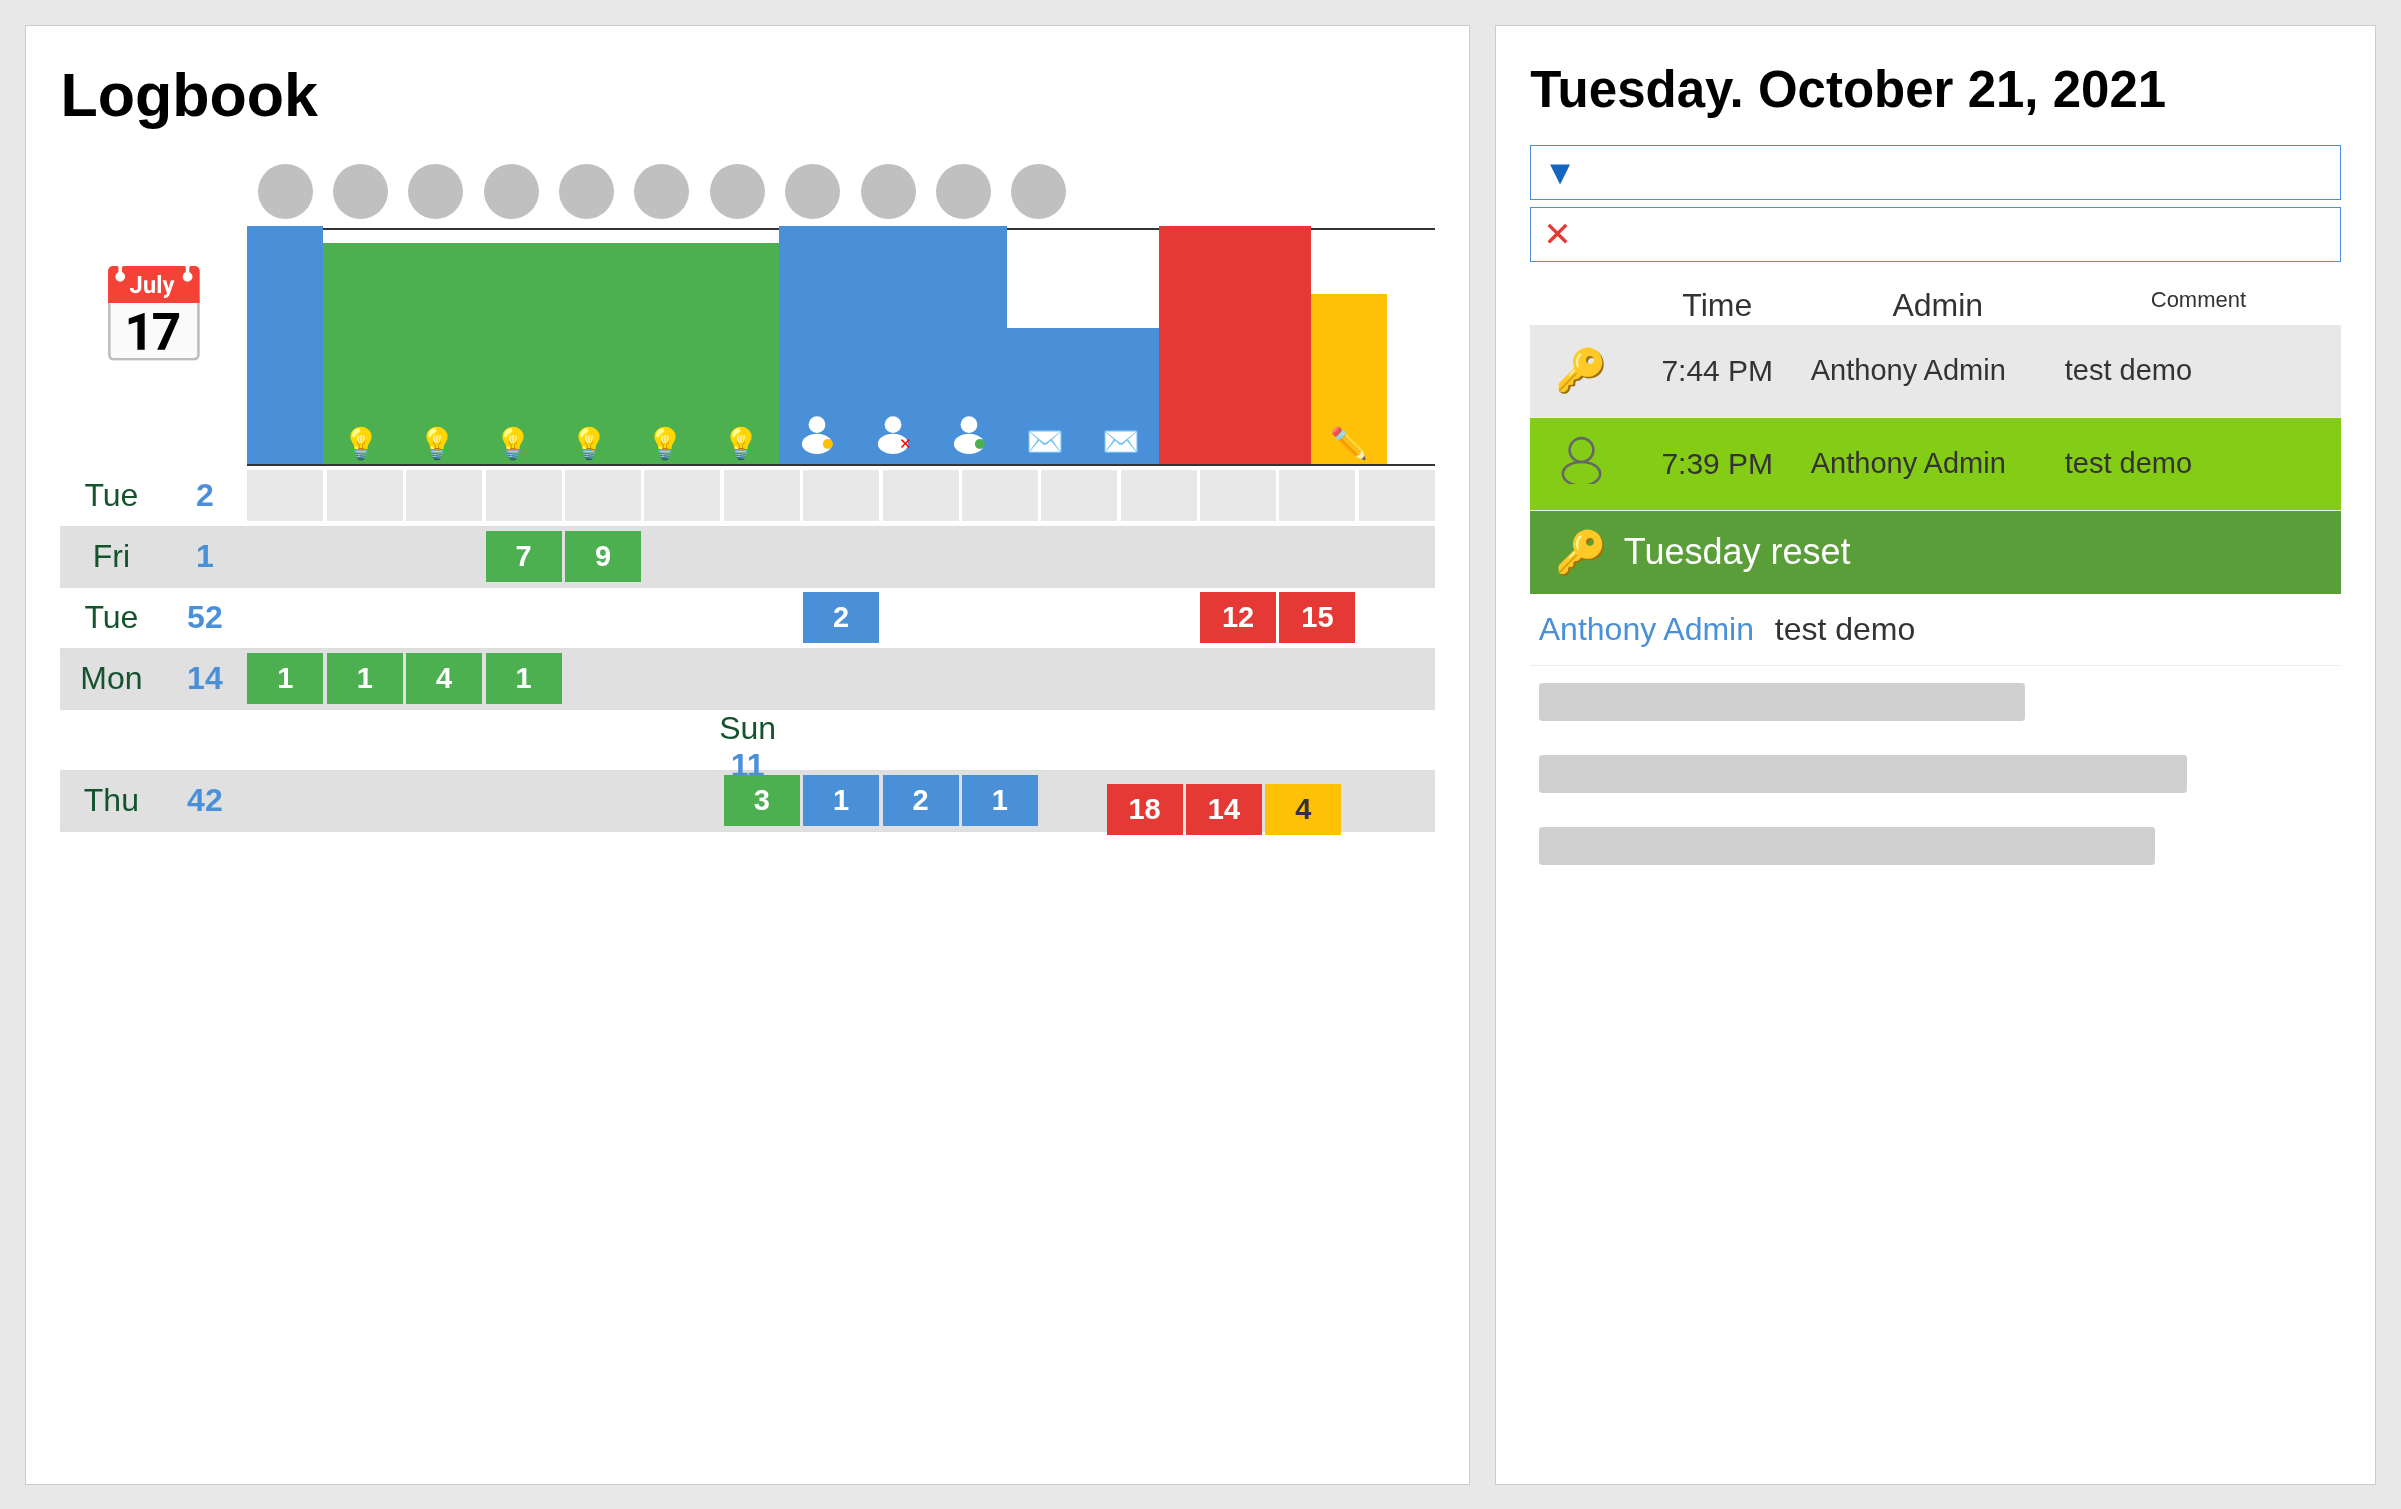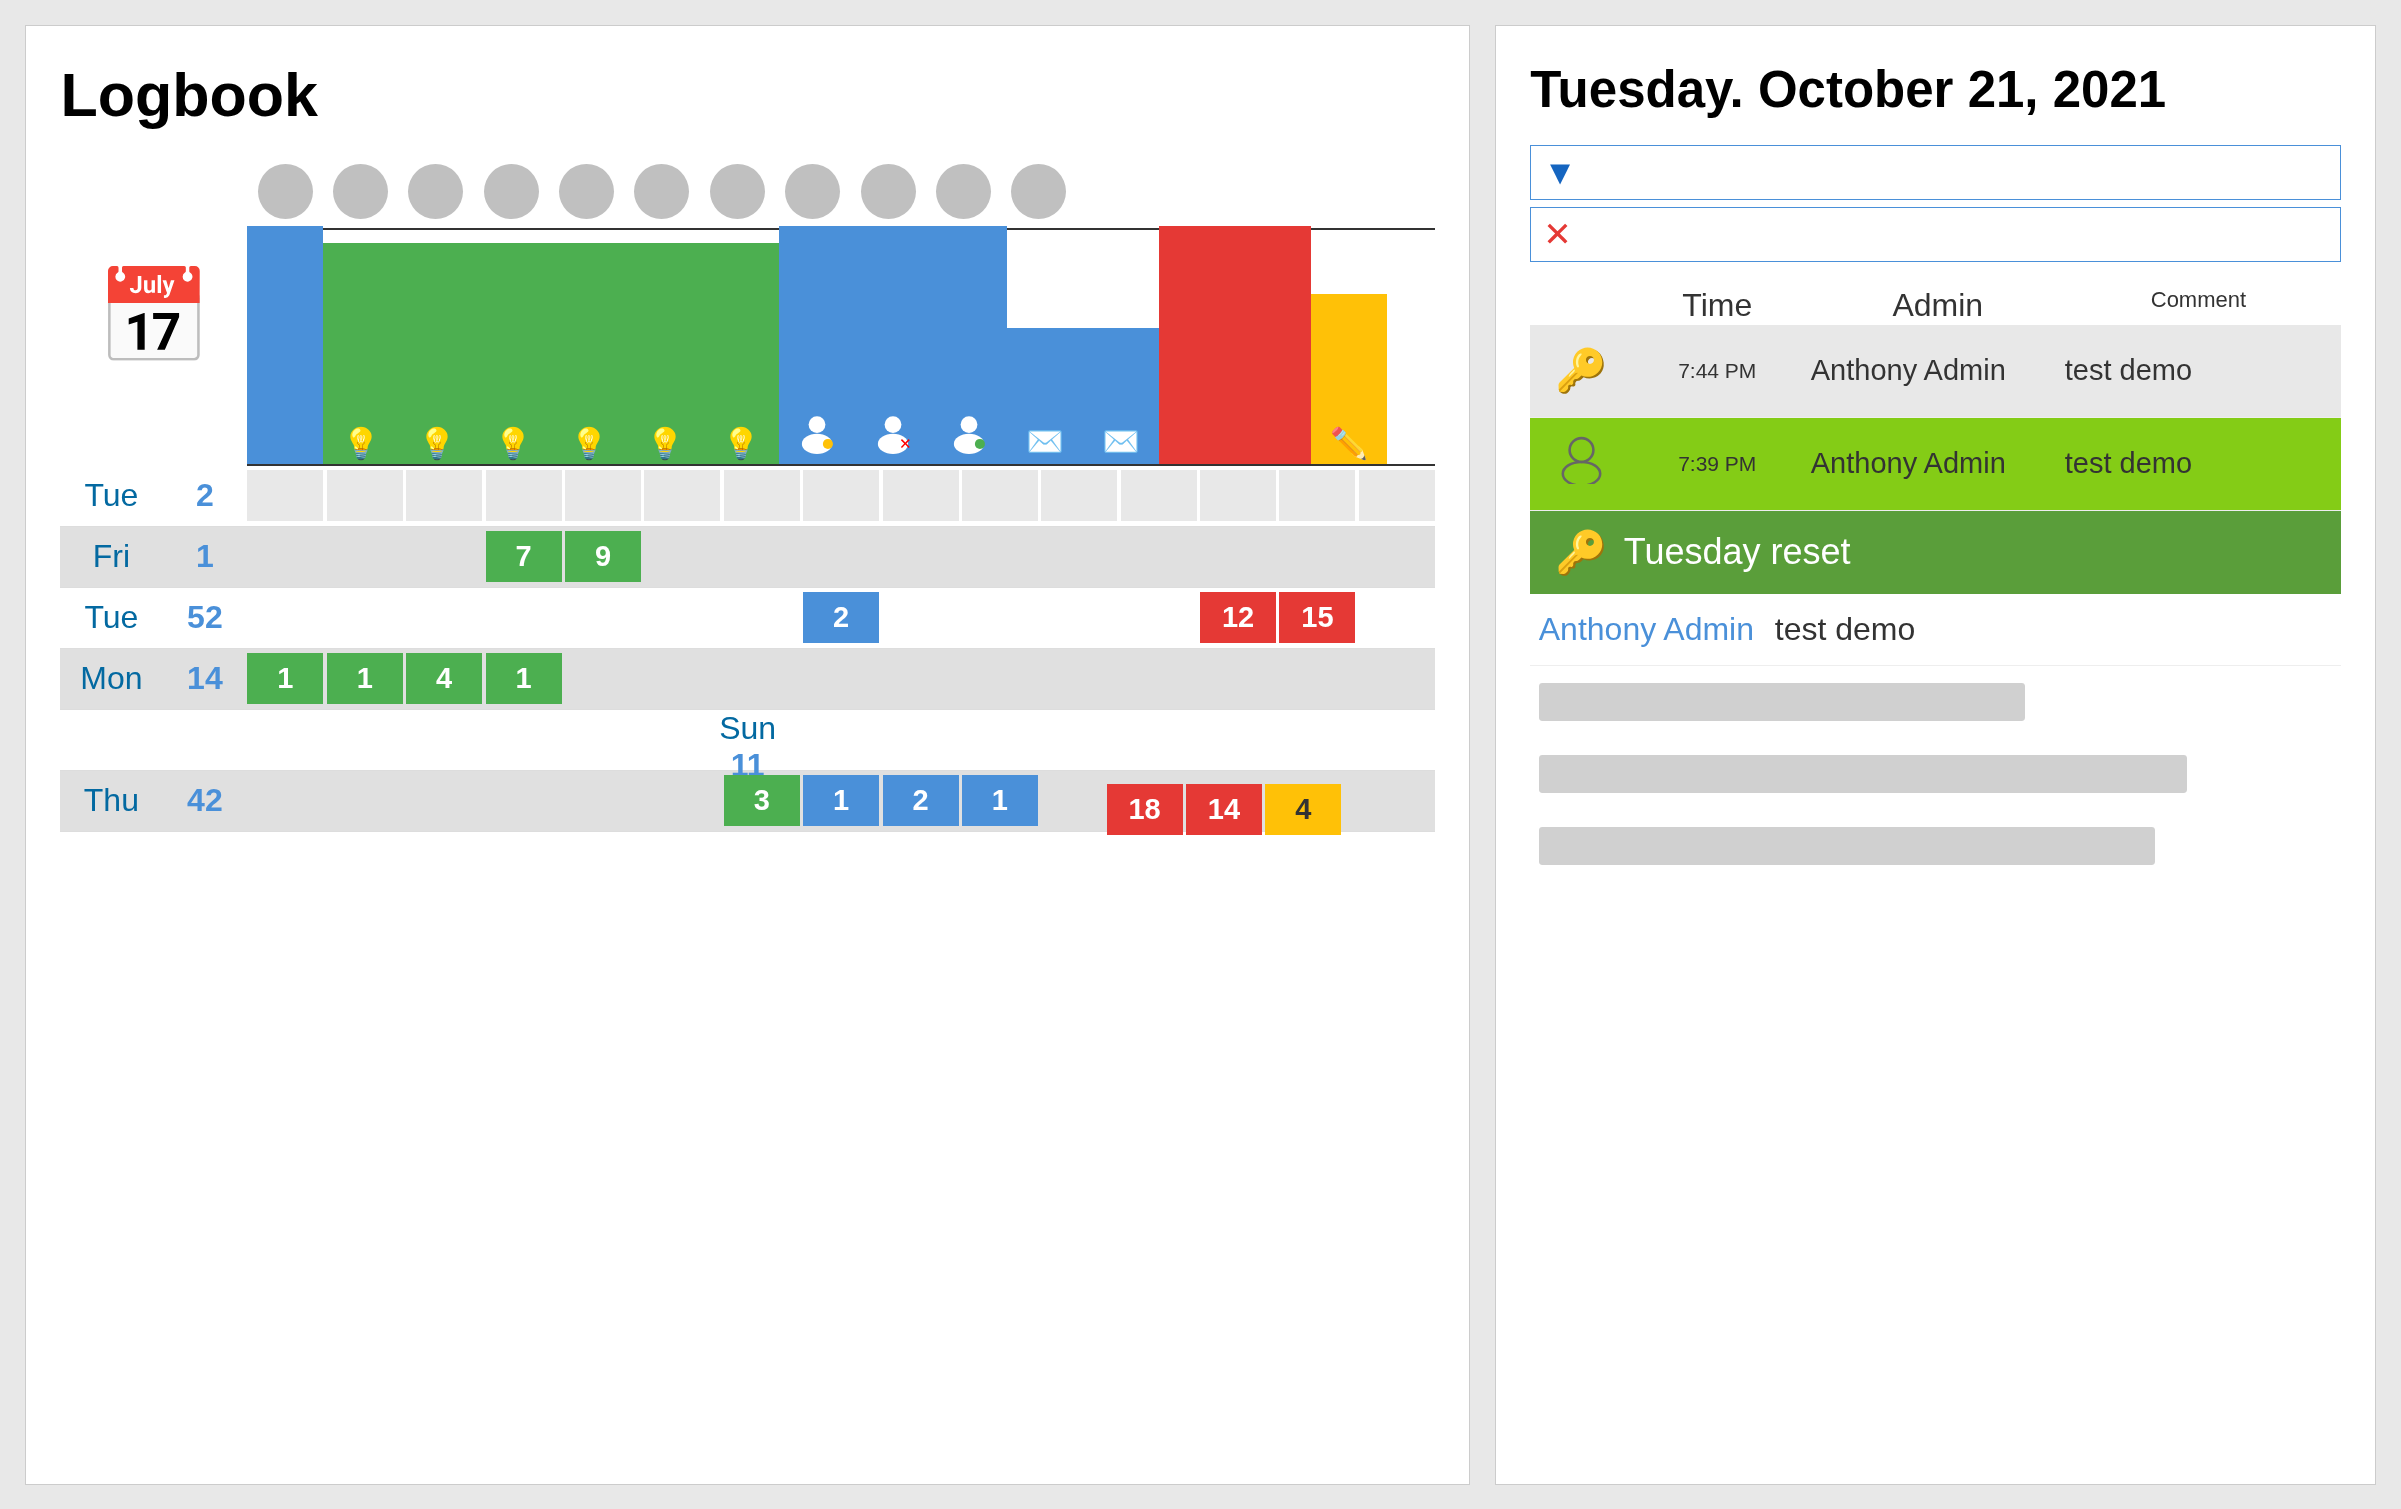--- a/index.html
+++ b/index.html
@@ -111,21 +111,21 @@
       background: #e0e0e0;
     }
     .table-row:nth-child(even) {
       background: white;
     }
 
     .row-day {
       width: 102px;
       text-align: center;
       font-size: 32px;
-      color: #0369a1;
+      color: #14532d;
     }
 
     .row-count {
       width: 85px;
       text-align: center;
       font-size: 32px;
       color: #4a90d9;
       font-weight: bold;
     }
 
@@ -225,21 +225,21 @@
 
     .log-icon {
       width: 85px;
       font-size: 42px;
       text-align: center;
       flex-shrink: 0;
     }
 
     .log-time {
       width: 187px;
-      font-size: 21px;
+      font-size: 30px;
       text-align: center;
       color: #333;
     }
 
     .log-author {
       width: 254px;
       font-size: 29px;
       color: #333;
     }
 

